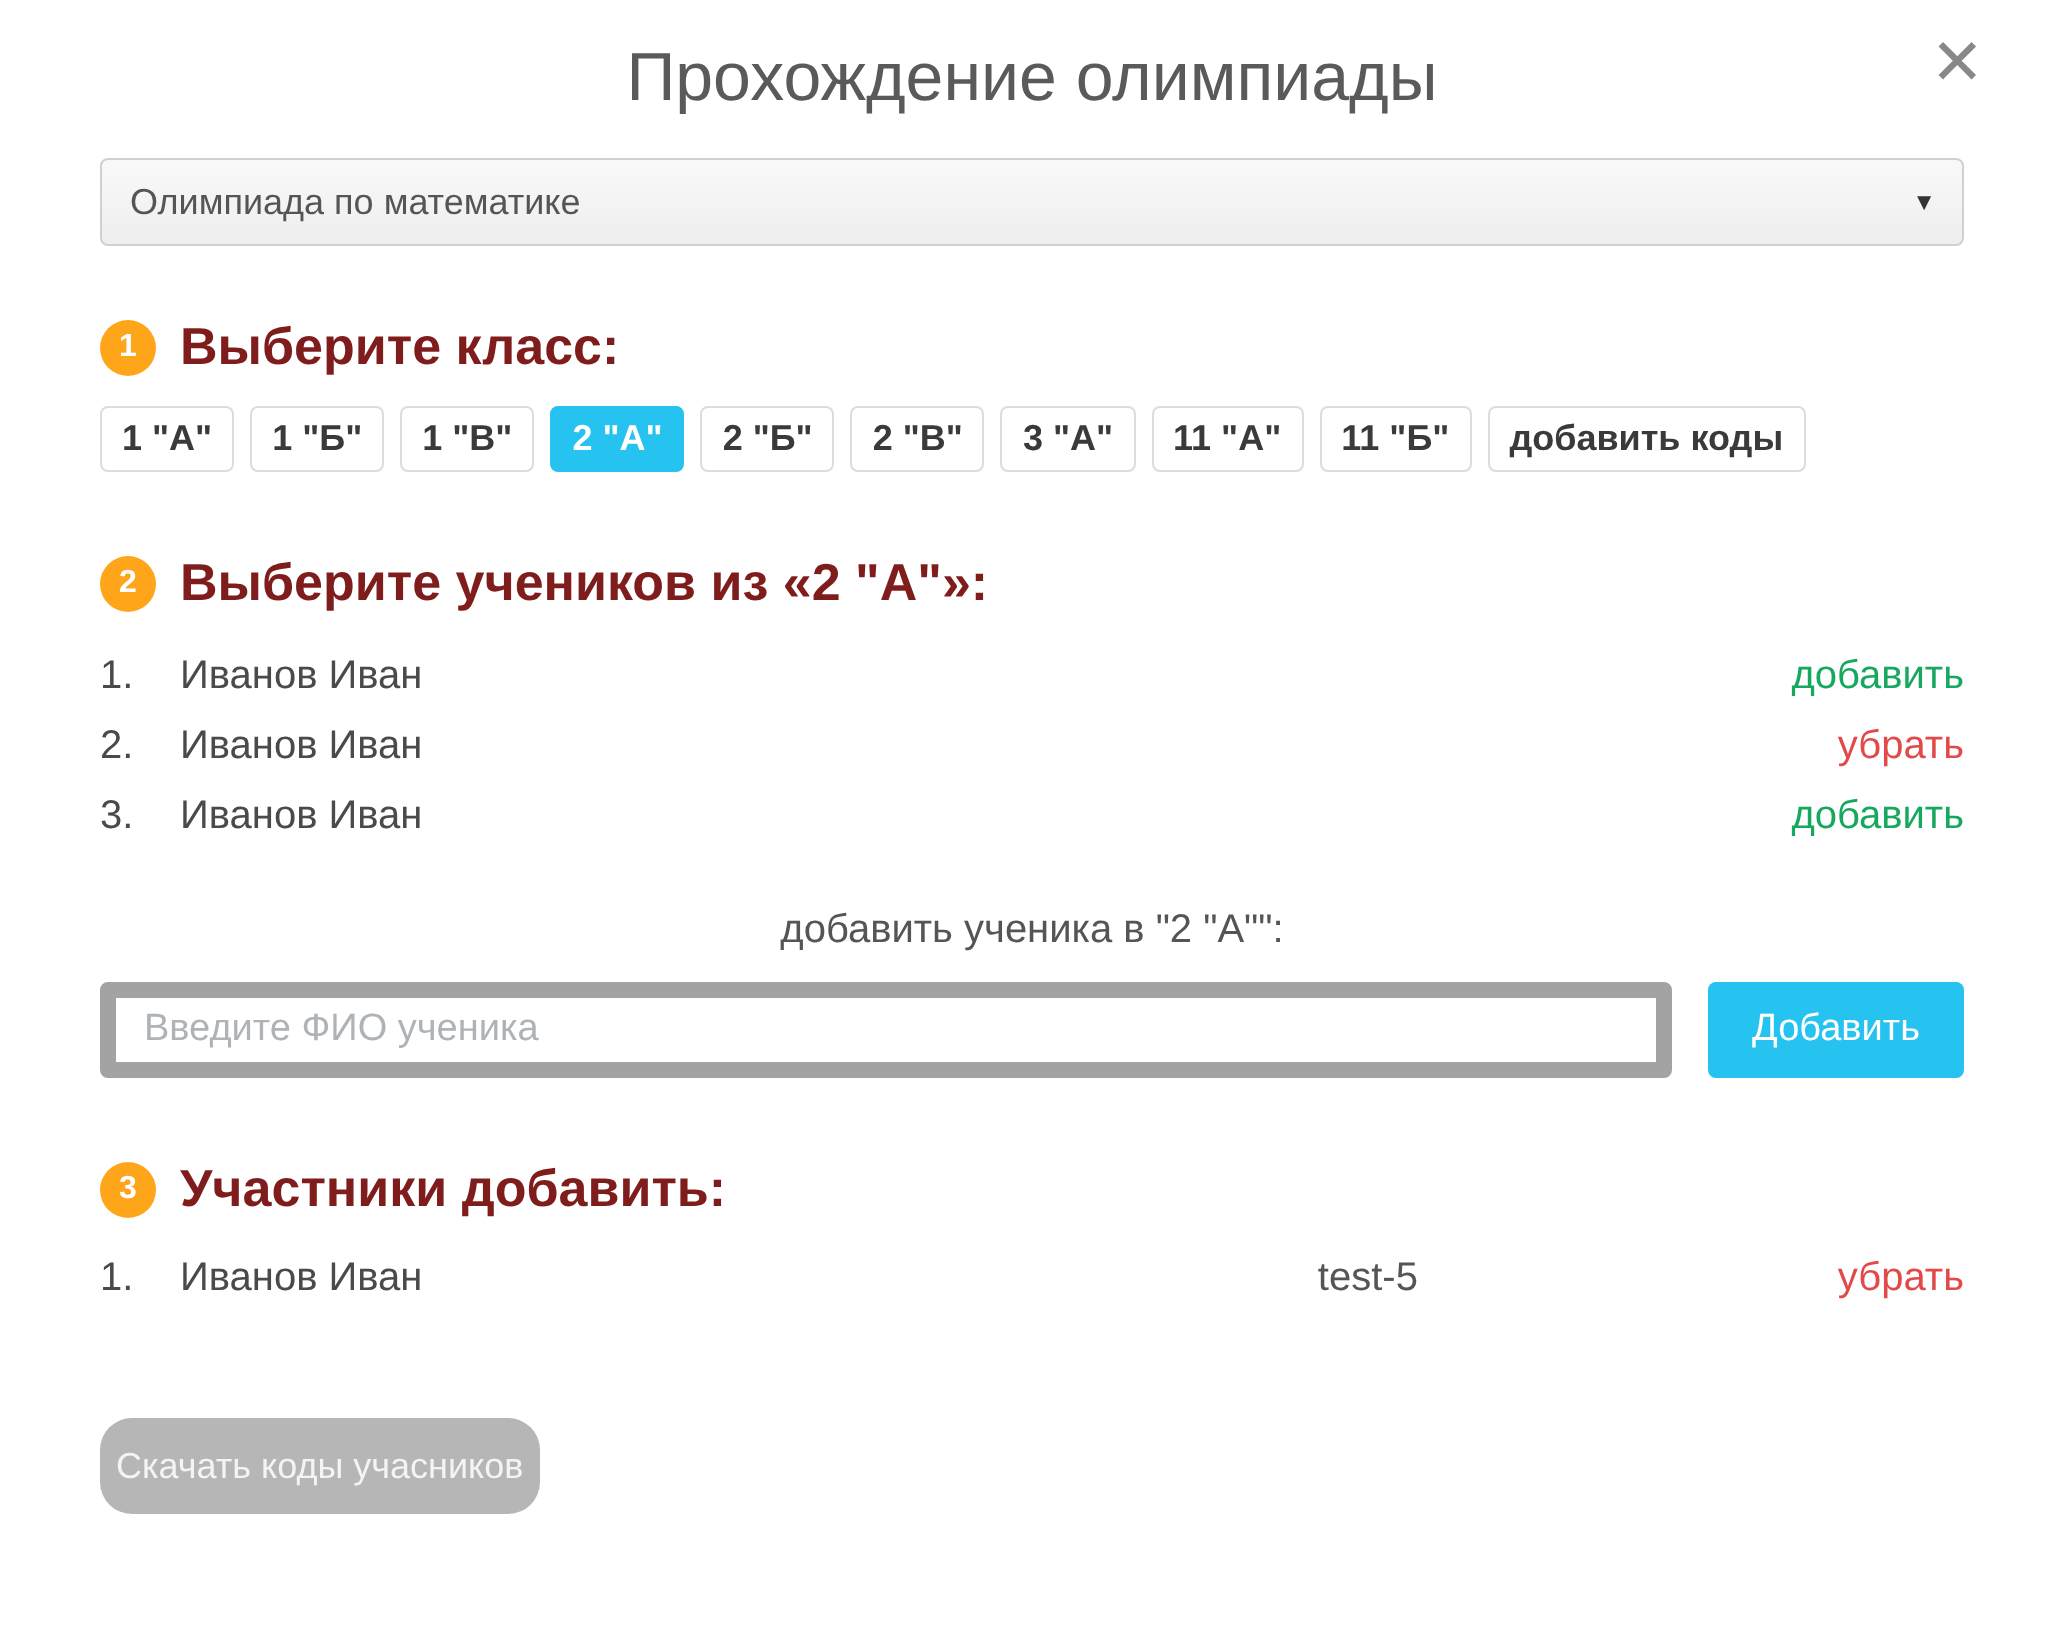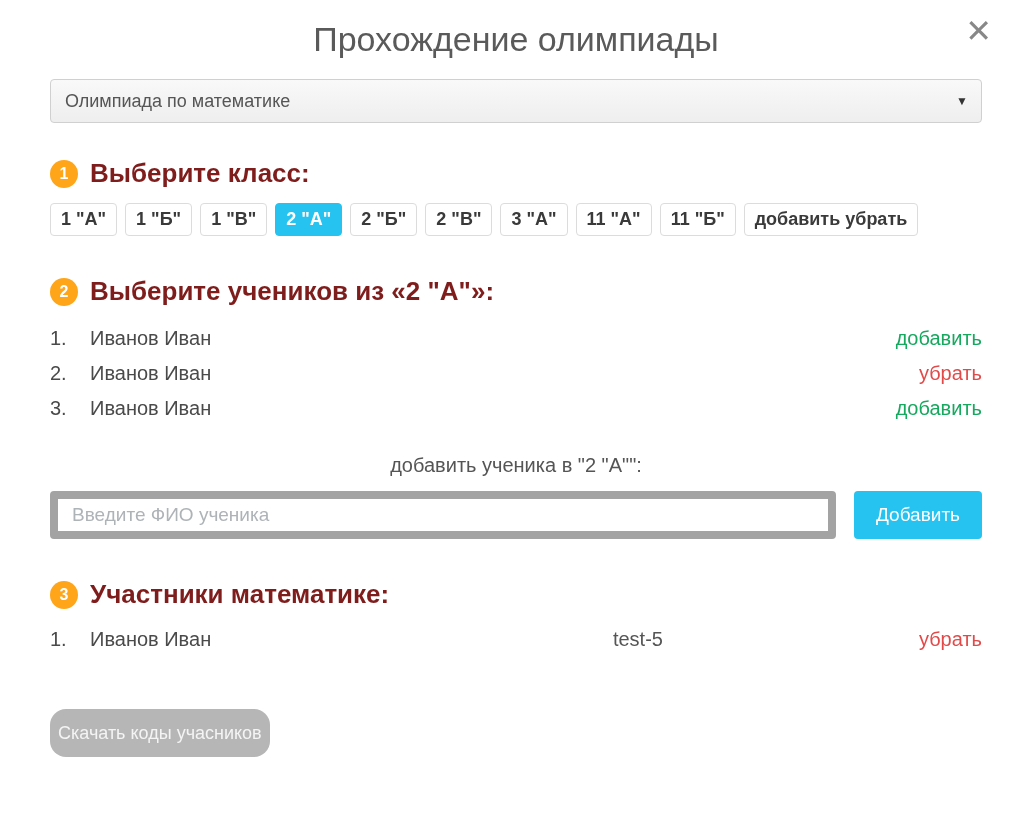--- a/index.html
+++ b/index.html
@@ -108,21 +108,21 @@
   display: flex;
   align-items: center;
   padding: 6px 0;
   font-size: 20px;
   color: #4a4a4a;
 }
 .student-num { width: 40px; }
 .student-name { flex: 1; }
 .student-code { width: 260px; text-align: left; color: #555; }
 .action-add { color: #17a85f; cursor: pointer; font-size: 20px; }
-.action-remove { color: #e24a4a; cursor: pointer; font-size: 20px; margin-left: 46px; }
+.action-remove { color: #e24a4a; cursor: pointer; font-size: 20px; }
 .add-student-label {
   text-align: center;
   font-size: 20px;
   color: #555;
   margin-bottom: 14px;
 }
 .add-student-row {
   display: flex;
   gap: 18px;
   margin-bottom: 40px;
@@ -185,21 +185,21 @@
   <div class="class-row" id="class-row">
       <button class="class-btn">1 "А"</button>
       <button class="class-btn">1 "Б"</button>
       <button class="class-btn">1 "В"</button>
       <button class="class-btn active">2 "А"</button>
       <button class="class-btn">2 "Б"</button>
       <button class="class-btn">2 "В"</button>
       <button class="class-btn">3 "А"</button>
       <button class="class-btn">11 "А"</button>
       <button class="class-btn">11 "Б"</button>
-      <button class="class-btn addclass">добавить убрать</button>
+      <button class="class-btn addclass">добавить коды</button>
     </div>
 
   
   <div class="step-head">
     <div class="step-badge">2</div>
     <div class="step-title">Выберите учеников из «2 "А"»:</div>
   </div>
   <div class="student-list" id="student-list">
       <div class="student-row">
         <div class="student-num">1.</div>
@@ -220,21 +220,21 @@
 
   <div class="add-student-label">добавить ученика в "2 "А"":</div>
   <div class="add-student-row">
     <input class="fio-input" type="text" placeholder="Введите ФИО ученика" style="">
     <button class="add-btn">Добавить</button>
   </div>
 
   
   <div class="step-head sec3">
     <div class="step-badge">3</div>
-    <div class="step-title">Участники математике:</div>
+    <div class="step-title">Участники добавить:</div>
   </div>
   <div class="student-list" id="participant-list">
       <div class="student-row">
         <div class="student-num">1.</div>
         <div class="student-name">Иванов Иван</div>
         <div class="student-code">test-5</div>
         <div class="action-remove">убрать</div>
       </div>
     </div>
 

